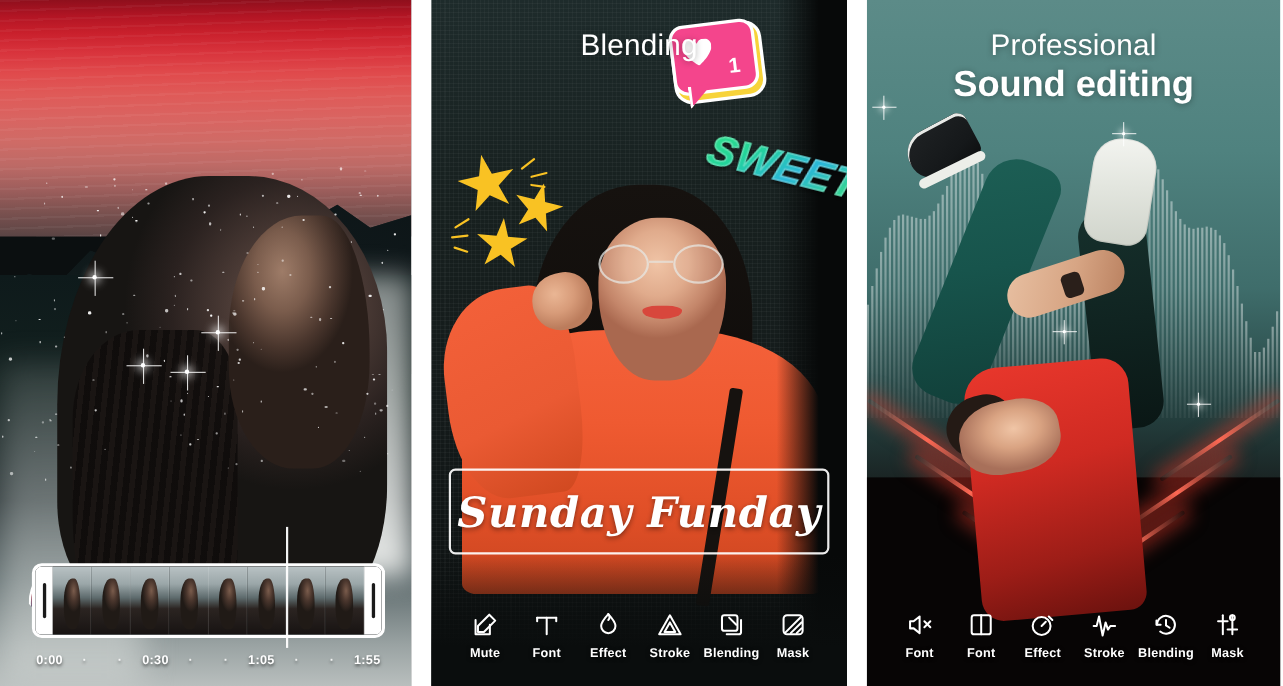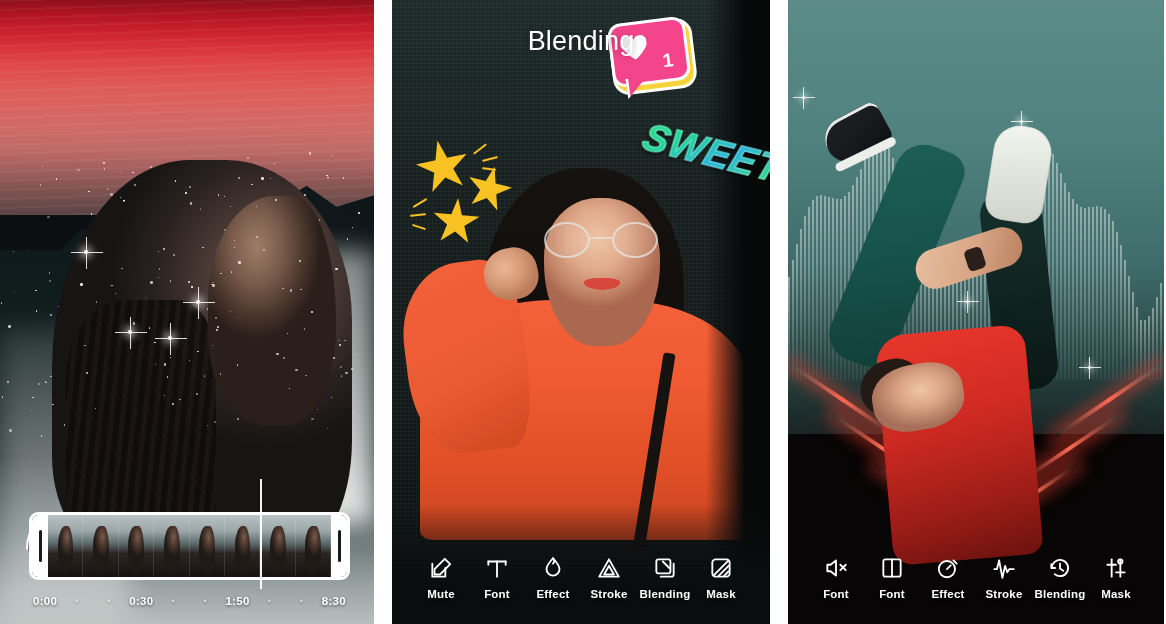--- a/index.html
+++ b/index.html
@@ -671,24 +671,24 @@
         </div>
     </div>
 
     <div class="p1-times">
       <span class="tick">0:00</span>
       <span class="dot">·</span>
       <span class="dot">·</span>
       <span class="tick">0:30</span>
       <span class="dot">·</span>
       <span class="dot">·</span>
-      <span class="tick">1:50</span>
+      <span class="tick">1:05</span>
       <span class="dot">·</span>
       <span class="dot">·</span>
-      <span class="tick">8:30</span>
+      <span class="tick">1:55</span>
     </div>
   </div>
 
   <div class="panel panel-2">
     <div class="p2-bg"></div>
     <div class="p2-hair"></div>
     <div class="p2-body"></div>
     <div class="p2-arm"></div>
     <div class="p2-face"></div>
     <div class="p2-glasses">
@@ -720,20 +720,23 @@
 
     <div class="p2-like">
       <div class="bub"></div>
       <div class="tail"></div>
       <div class="heart"></div>
       <div class="count">1</div>
     </div>
 
     <div class="p2-sweet">SWEET</div>
 
+    <div class="p2-textbox">
+      <span>Sunday Funday</span>
+    </div>
 
     <div class="toolbar" id="toolbar2">
         <div class="tool">
           <span class="ico"><svg viewBox="0 0 24 24">
               <path stroke="#fff" stroke-width="1.7" fill="none" stroke-linecap="round" stroke-linejoin="round" d="M4 8v12h12V12"></path>
               <path stroke="#fff" stroke-width="1.7" fill="none" stroke-linecap="round" stroke-linejoin="round" d="M15.5 3.5l5 5L11 18H6v-5z"></path>
             </svg></span>
           <span class="lbl">Mute</span>
         </div>
         <div class="tool">
@@ -892,20 +895,24 @@
     <div class="p3-arm"></div>
     <div class="p3-watch"></div>
     <div class="p3-jacket"></div>
     <div class="p3-hair3"></div>
     <div class="p3-head"></div>
     <div class="p3-sparkle" style="left:14px;top:96px"></div>
     <div class="p3-sparkle" style="left:178px;top:300px"></div>
     <div class="p3-sparkle" style="left:300px;top:366px"></div>
     <div class="p3-sparkle" style="left:232px;top:120px"></div>
 
+    <div class="heading">
+      <span class="line1">Professional</span>
+      <span class="line2">Sound editing</span>
+    </div>
 
     <div class="toolbar" id="toolbar3">
         <div class="tool">
           <span class="ico"><svg viewBox="0 0 24 24">
               <path stroke="#fff" stroke-width="1.7" fill="none" stroke-linecap="round" stroke-linejoin="round" d="M4 9h3l5-4v14l-5-4H4z"></path>
               <path stroke="#fff" stroke-width="1.7" fill="none" stroke-linecap="round" stroke-linejoin="round" d="M16 9l5 5"></path>
               <path stroke="#fff" stroke-width="1.7" fill="none" stroke-linecap="round" stroke-linejoin="round" d="M21 9l-5 5"></path>
             </svg></span>
           <span class="lbl">Font</span>
         </div>

